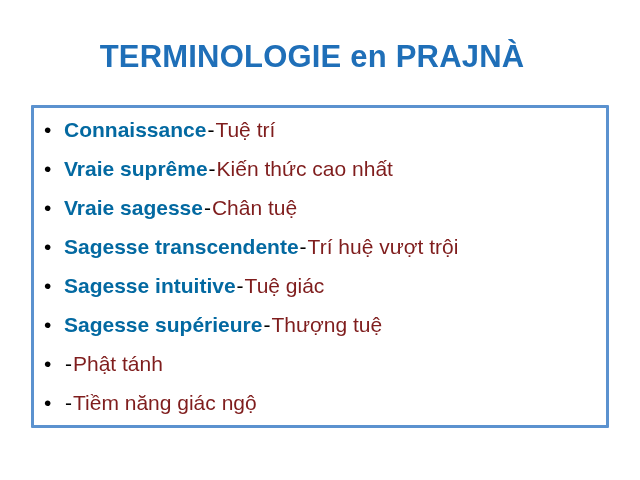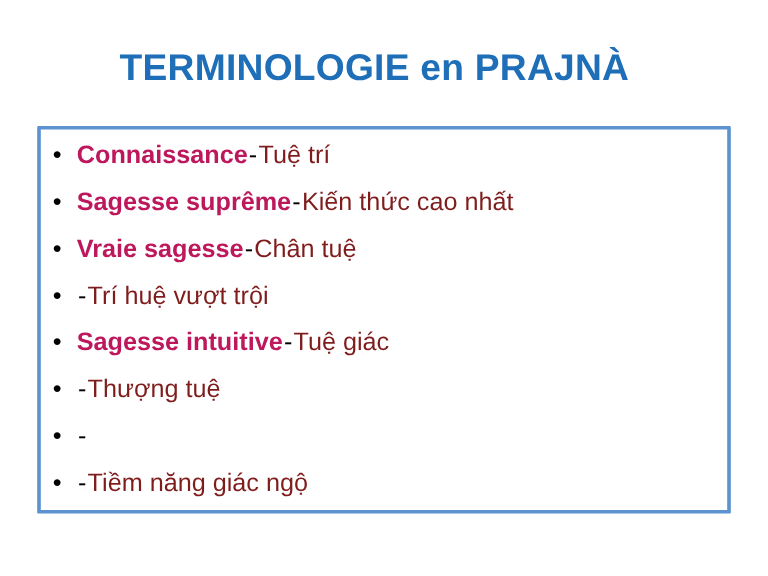--- a/index.html
+++ b/index.html
@@ -62,21 +62,21 @@
     display: inline-block;
     width: 20px;
     min-width: 20px;
     text-align: left;
     font-size: 21px;
     line-height: 1;
     color: #000000;
   }
   .term {
     font-weight: bold;
-    color: #be185d;
+    color: #0369a1;
   }
   .sep {
     font-weight: normal;
     color: #000000;
     padding: 0 1px;
   }
   .gloss {
     font-weight: normal;
     color: #7f1d1d;
   }
@@ -93,54 +93,57 @@
 
       <li class="bullet-item">
         <span class="bullet-dot">•</span>
         <span class="term">Connaissance</span>
         <span class="sep">-</span>
         <span class="gloss">Tuệ trí</span>
       </li>
 
       <li class="bullet-item">
         <span class="bullet-dot">•</span>
-        <span class="term">Sagesse suprême</span>
+        <span class="term">Vraie suprême</span>
         <span class="sep">-</span>
         <span class="gloss">Kiến thức cao nhất</span>
       </li>
 
       <li class="bullet-item">
         <span class="bullet-dot">•</span>
         <span class="term">Vraie sagesse</span>
         <span class="sep">-</span>
         <span class="gloss">Chân tuệ</span>
       </li>
 
       <li class="bullet-item">
         <span class="bullet-dot">•</span>
+        <span class="term">Sagesse transcendente</span>
         <span class="sep">-</span>
         <span class="gloss">Trí huệ vượt trội</span>
       </li>
 
       <li class="bullet-item">
         <span class="bullet-dot">•</span>
         <span class="term">Sagesse intuitive</span>
         <span class="sep">-</span>
         <span class="gloss">Tuệ giác</span>
       </li>
 
       <li class="bullet-item">
         <span class="bullet-dot">•</span>
+        <span class="term">Sagesse supérieure</span>
         <span class="sep">-</span>
         <span class="gloss">Thượng tuệ</span>
       </li>
 
       <li class="bullet-item">
         <span class="bullet-dot">•</span>
         <span class="sep">-</span>
+        <span class="gloss">Phật tánh</span>
       </li>
 
       <li class="bullet-item">
         <span class="bullet-dot">•</span>
         <span class="sep">-</span>
         <span class="gloss">Tiềm năng giác ngộ</span>
       </li>
 
     </ul>
   </div>

